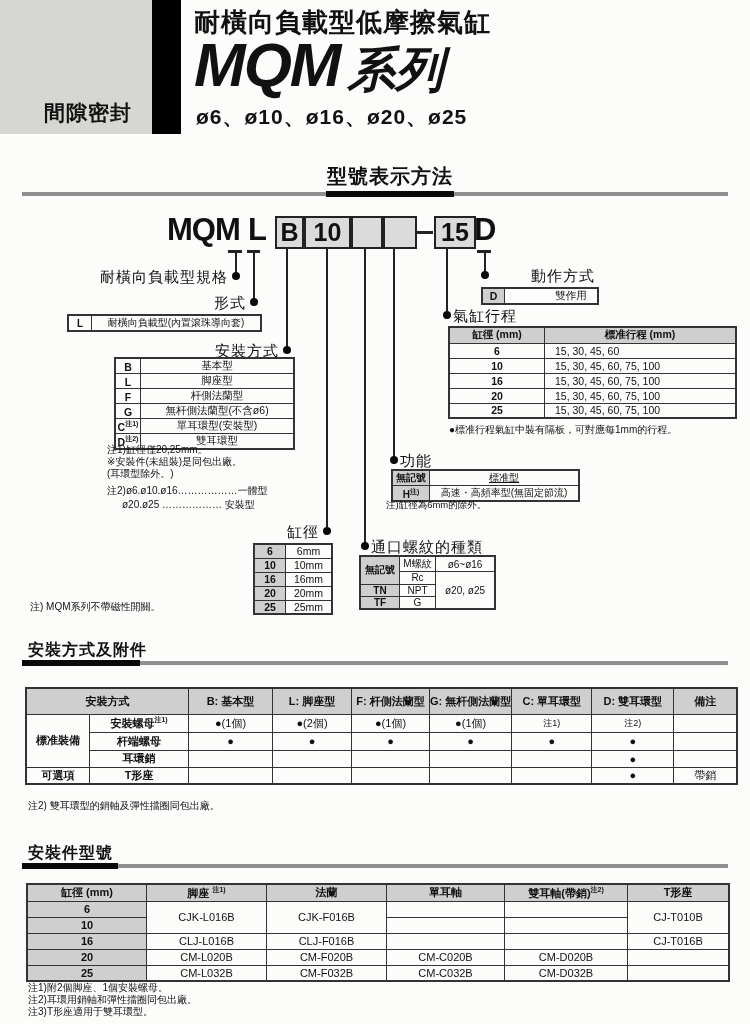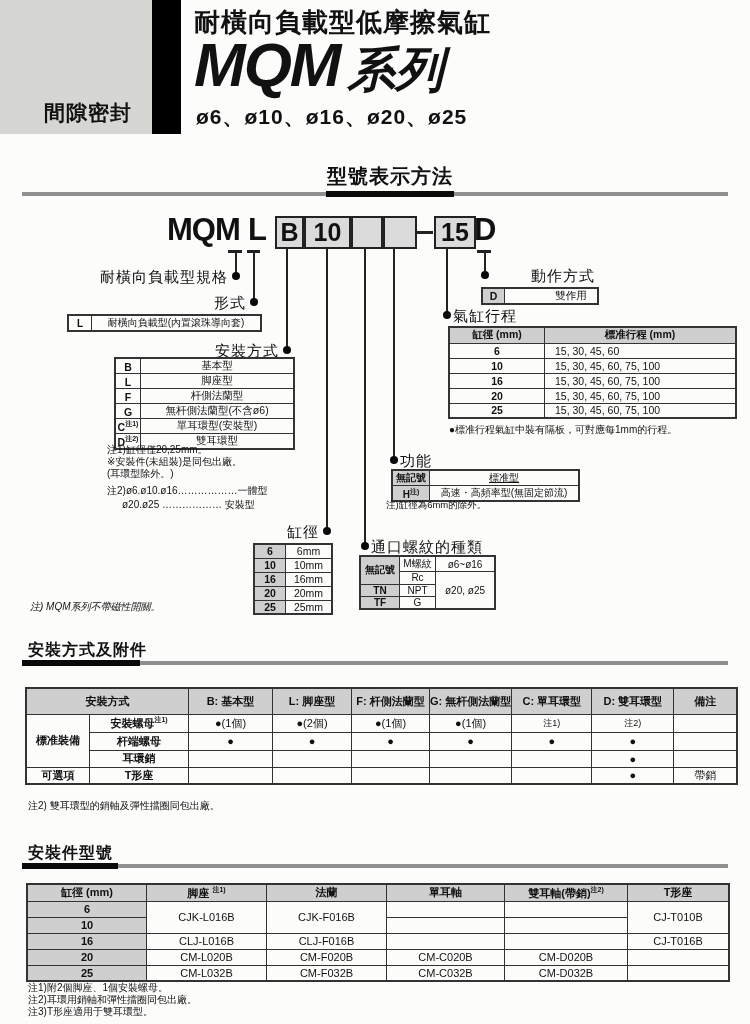--- a/index.html
+++ b/index.html
@@ -238,21 +238,21 @@
       <td class="code">TN</td>
       <td>NPT</td>
     </tr>
     <tr style="height:12.5px;">
       <td class="code">TF</td>
       <td>G</td>
     </tr>
   </tbody>
     </table>
 
-  <div class="abs note" style="left:30px;top:600px;font-style:italic;">注) MQM系列不帶磁性開關。</div>
+  <div class="abs note" style="left:30px;top:600px;">注) MQM系列不帶磁性開關。</div>
 
   <div class="abs sec-title" style="left:28px;top:640px;">安裝方式及附件</div>
   <div class="abs rule" style="left:22px;top:661px;width:706px;">
     <div class="rule-black" style="left:0;width:118px;"></div>
   </div>
 
   <table class="abs t-outer" style="left:25px;top:687px;font-size:11px;">
     <tbody>
         <tr style="height:26px;" class="gray b">
       <td colspan="2" style="width:160px;">安裝方式</td>

